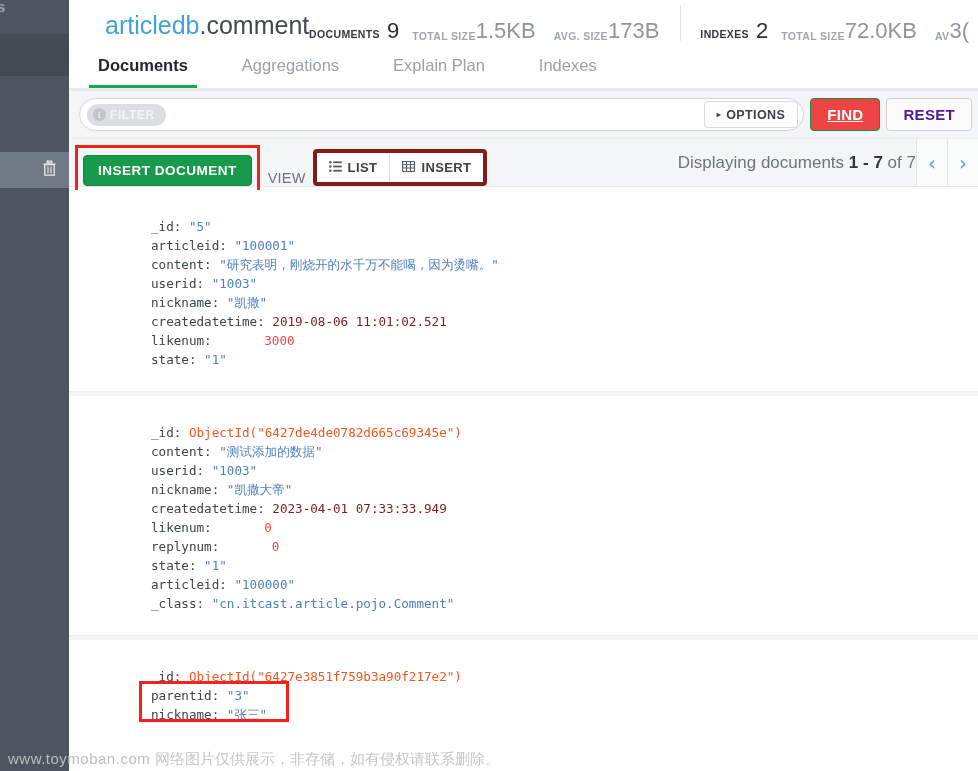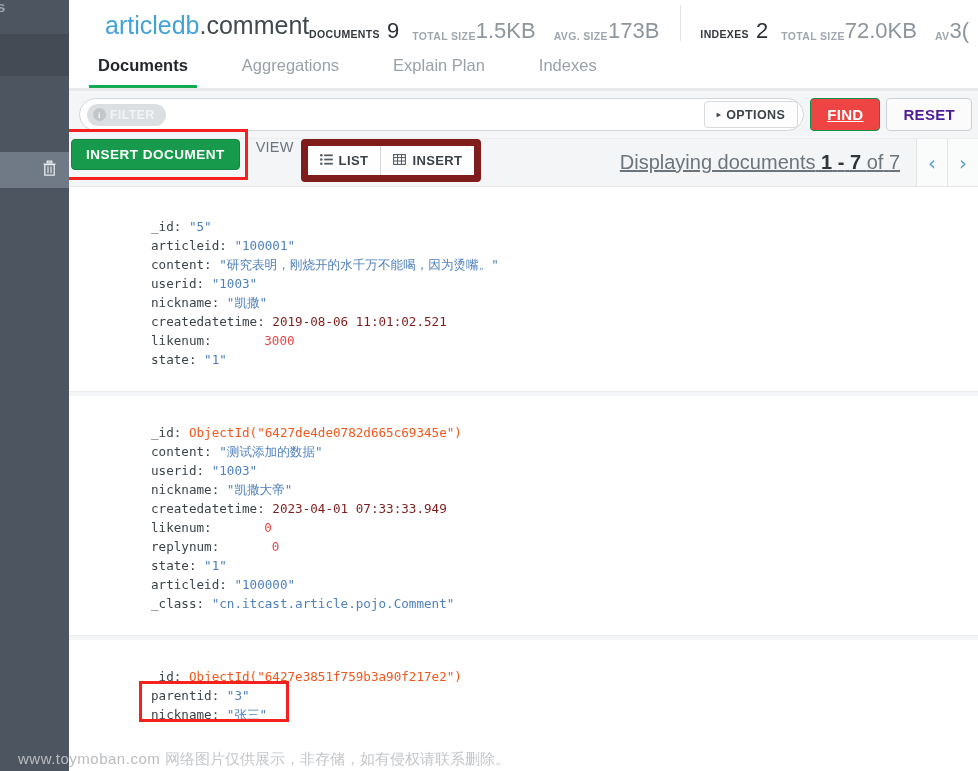--- a/index.html
+++ b/index.html
@@ -131,55 +131,55 @@
     font-size: 15px; font-weight: bold; letter-spacing: .3px;
     display: inline-flex; align-items: center; justify-content: center;
     padding: 0 16px; cursor: pointer; white-space: nowrap;
   }
   .btn-find { background: #ef4444; color: #fff; border-color: #0f9246; text-decoration: underline; }
   .btn-reset { background: #fbfbfb; color: #4c1d95; border-color: #cfd2d4; }
 
   
   .toolbar {
     height: 48px; background: #f4f5f6;
-    display: flex; align-items: flex-start; padding: 0 0 0 2px;
+    display: flex; align-items: flex-end; padding: 0 0 0 14px;
     border-bottom: 1px solid #e4e6e8;
     position: relative;
   }
   .insert-btn {
     background: #179a4c; color: #fff; border: 1px solid #138541;
     border-radius: 4px; height: 31px; padding: 0 14px;
     font-size: 13.5px; font-weight: bold; letter-spacing: .5px;
     display: inline-flex; align-items: center; cursor: pointer;
   }
   .insert-wrap { position: relative; display: inline-flex; }
   .redbox {
     position: absolute; border: 3px solid #f5211f; pointer-events: none;
   }
   .redbox.insert { left: -8px; top: -10px; right: -8px; bottom: -10px; }
   .view-label {
     font-size: 14.5px; color: #6d757c; margin: 0 7px 0 16px; letter-spacing: .2px;
   }
   .seg {
-    display: inline-flex; border: 7px solid #7f1d1d; border-radius: 4px;
+    display: inline-flex; border: 4px solid #7f1d1d; border-radius: 4px;
     overflow: hidden; background: #fff;
   }
   .seg-item {
     display: inline-flex; align-items: center; gap: 6px;
     height: 29px; padding: 0 12px;
     font-size: 13px; font-weight: bold; letter-spacing: .4px;
     color: #3c4247; cursor: pointer; background: #fefefe;
   }
   .seg-item + .seg-item { border-left: 1px solid #d5d8da; }
   .seg-item .glyph { font-size: 13px; color: #555d64; line-height: 1; }
   .toolbar-right {
     margin-left: auto; display: flex; align-items: center; height: 100%;
   }
   .paging-text {
-    font-size: 20px; color: #6d757c; margin-right: 16px; white-space: nowrap; text-decoration: underline;
+    font-size: 17px; color: #6d757c; margin-right: 0; white-space: nowrap;
   }
   .paging-text b { color: #2f3539; font-weight: bold; }
   .pager {
     display: flex; height: 100%;
   }
   .pager-btn {
     width: 31px; height: 100%; background: #fafbfb;
     border-left: 1px solid #e2e4e6;
     display: flex; align-items: center; justify-content: center;
     color: #5ba3d0; font-size: 20px; cursor: pointer;
@@ -209,21 +209,21 @@
   .doc-body { position: relative; }
   .redbox.fields {
     left: -12px; top: 14px; width: 150px; height: 41px;
   }
 
   
   .watermark {
     position: absolute; left: 0; bottom: 2px; width: 978px;
     font-size: 15px; color: #b9bcbf;
     letter-spacing: .5px; white-space: nowrap;
-    padding-left: 18px; z-index: 40; pointer-events: none;
+    padding-left: 8px; z-index: 40; pointer-events: none;
     font-family: "Liberation Sans", sans-serif;
   }
   .watermark .cn { color: #c4c7ca; letter-spacing: 0; }
 </style>
 </head>
 <body>
 
 <div id="app">
 
   <div class="sidebar">

